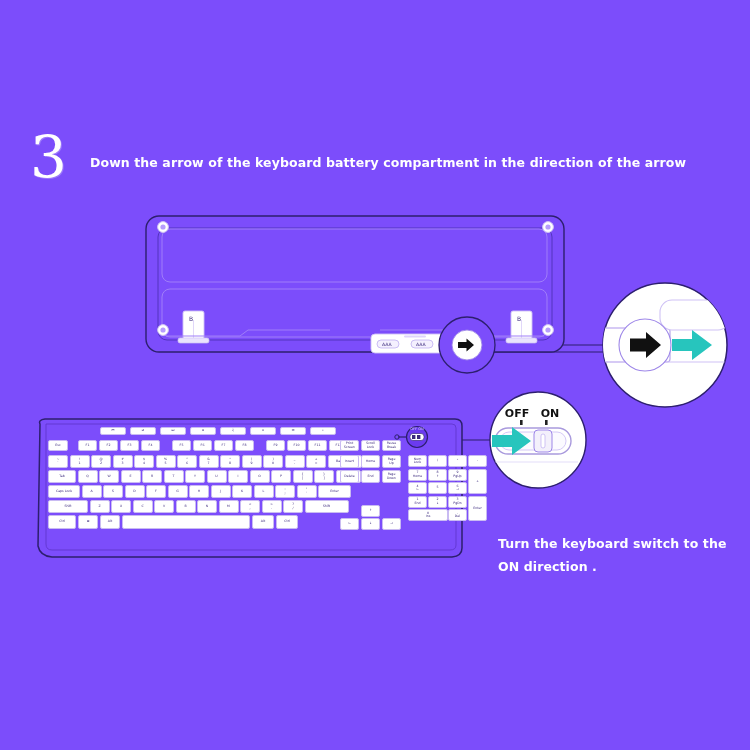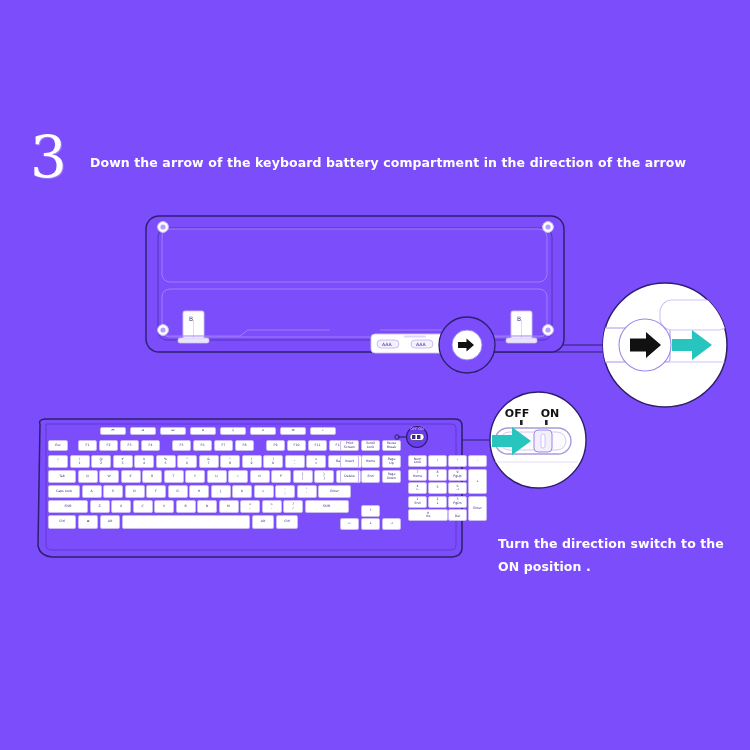--- a/index.html
+++ b/index.html
@@ -325,17 +325,17 @@
 PgDn</div>
       <div class="kc" style="position: absolute; left: 408px; top: 509px; width: 40px; height: 12px; background: rgb(255, 255, 255); border: 0.7px solid rgb(201, 187, 242); border-radius: 2px; box-sizing: border-box; display: flex; align-items: center; justify-content: center; font-size: 3.2px; line-height: 1.05; color: rgb(59, 42, 125); font-family: &quot;DejaVu Sans&quot;, sans-serif; white-space: pre; text-align: center; overflow: hidden;">0
 Ins</div>
       <div class="kc" style="position: absolute; left: 448px; top: 509px; width: 19px; height: 12px; background: rgb(255, 255, 255); border: 0.7px solid rgb(201, 187, 242); border-radius: 2px; box-sizing: border-box; display: flex; align-items: center; justify-content: center; font-size: 3.2px; line-height: 1.05; color: rgb(59, 42, 125); font-family: &quot;DejaVu Sans&quot;, sans-serif; white-space: pre; text-align: center; overflow: hidden;">.
 Del</div>
       <div class="kc" style="position: absolute; left: 468px; top: 468.5px; width: 19px; height: 25.5px; background: rgb(255, 255, 255); border: 0.7px solid rgb(201, 187, 242); border-radius: 2px; box-sizing: border-box; display: flex; align-items: center; justify-content: center; font-size: 3.2px; line-height: 1.05; color: rgb(59, 42, 125); font-family: &quot;DejaVu Sans&quot;, sans-serif; white-space: pre; text-align: center; overflow: hidden;">+</div>
       <div class="kc" style="position: absolute; left: 468px; top: 495.5px; width: 19px; height: 25.5px; background: rgb(255, 255, 255); border: 0.7px solid rgb(201, 187, 242); border-radius: 2px; box-sizing: border-box; display: flex; align-items: center; justify-content: center; font-size: 3.2px; line-height: 1.05; color: rgb(59, 42, 125); font-family: &quot;DejaVu Sans&quot;, sans-serif; white-space: pre; text-align: center; overflow: hidden;">Enter</div>
     </div>
 
   <div class="bottom-caption">
-    <div>Turn the direction switch to the</div>
-    <div>ON position .</div>
+    <div>Turn the keyboard switch to the</div>
+    <div>ON direction .</div>
   </div>
 
 </div>
 
 </body></html>

